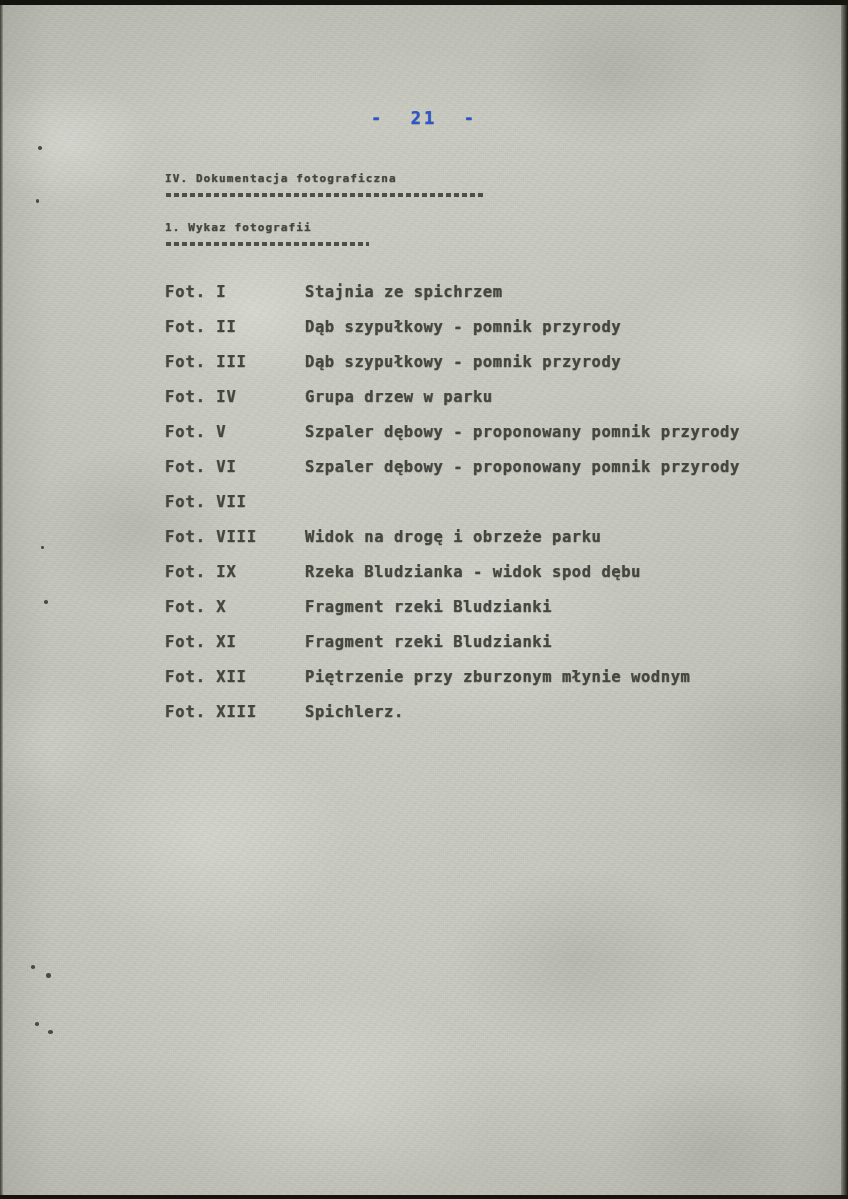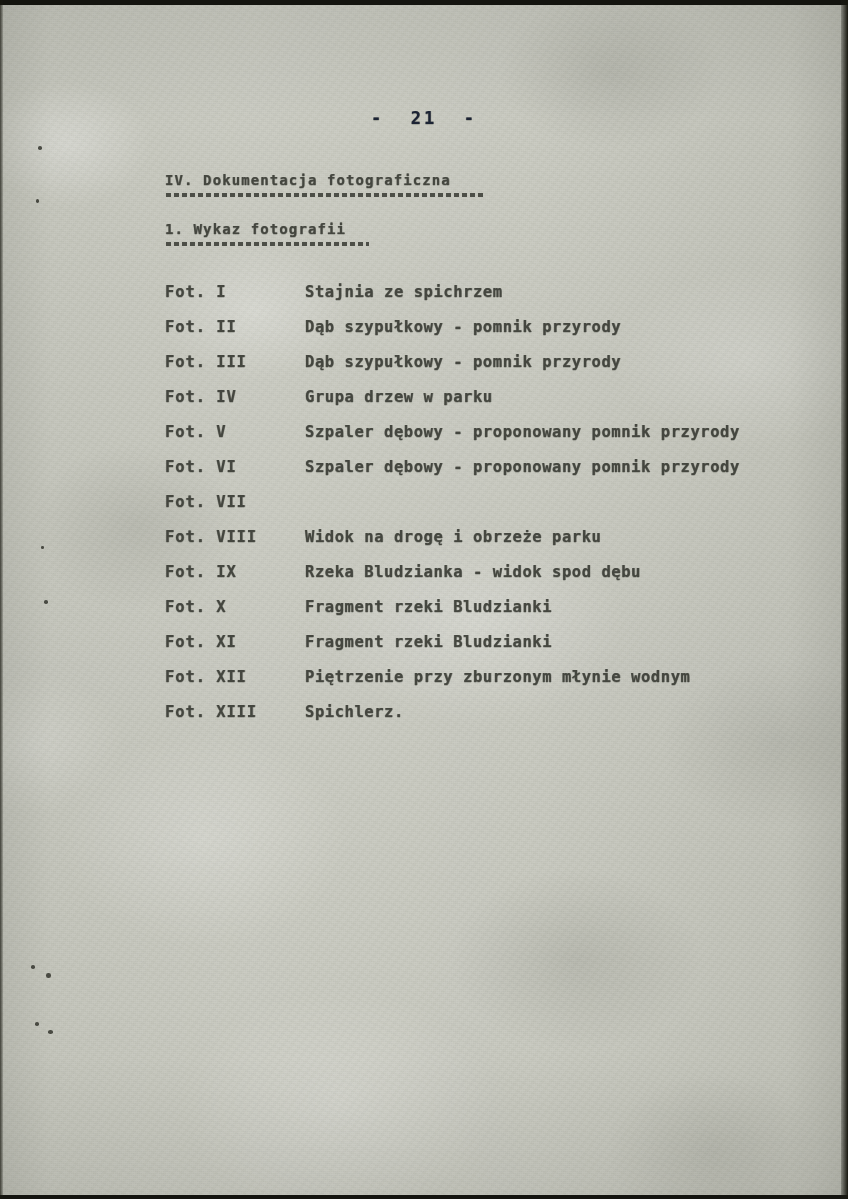--- a/index.html
+++ b/index.html
@@ -96,25 +96,25 @@
        0 .5px 0 rgba(59,61,54,.26);
     opacity: .93;
   }
 
   .page-number {
     left: 0; top: 108px;
     width: 848px;
     text-align: center;
     font-size: 17px;
     letter-spacing: 3px;
-    color: #0f172a;
+    color: #1d4ed8;
   }
 
   .heading {
-    font-size: 14px;
+    font-size: 11px;
     letter-spacing: 1.1px;
   }
   .heading-1 { left: 165px; top: 172px; }
   .heading-2 { left: 165px; top: 221px; }
 
   
   .rule {
     position: absolute;
     height: 4px;
     opacity: .88;

